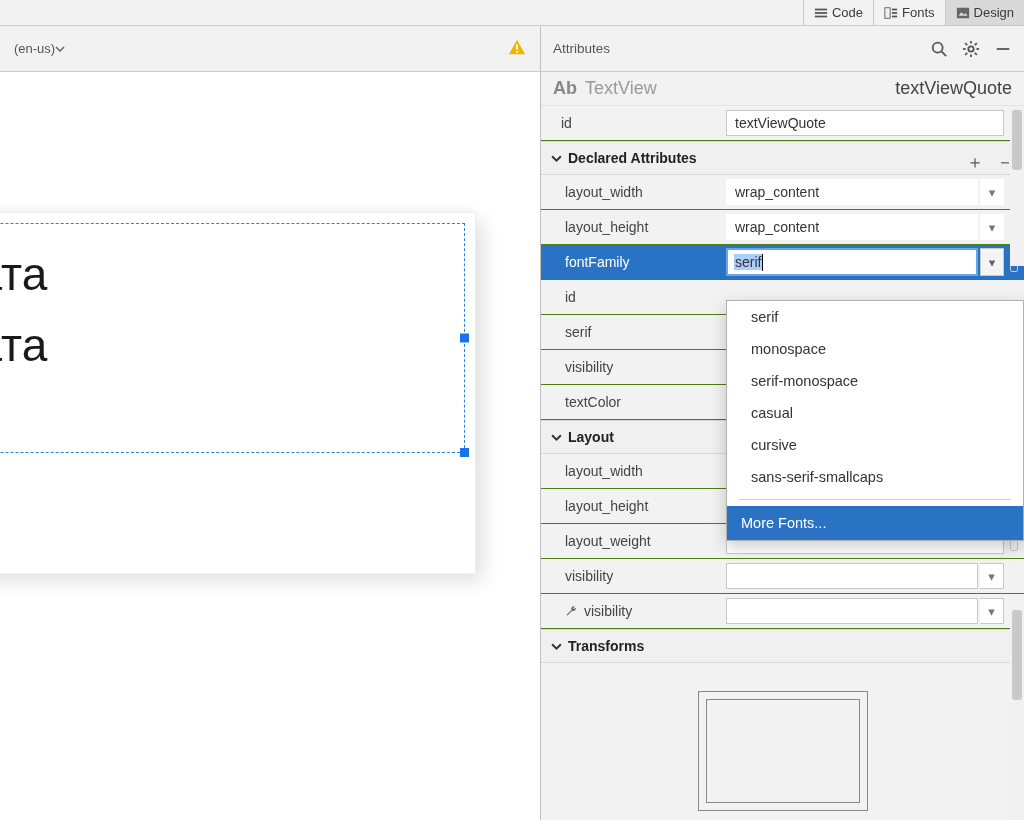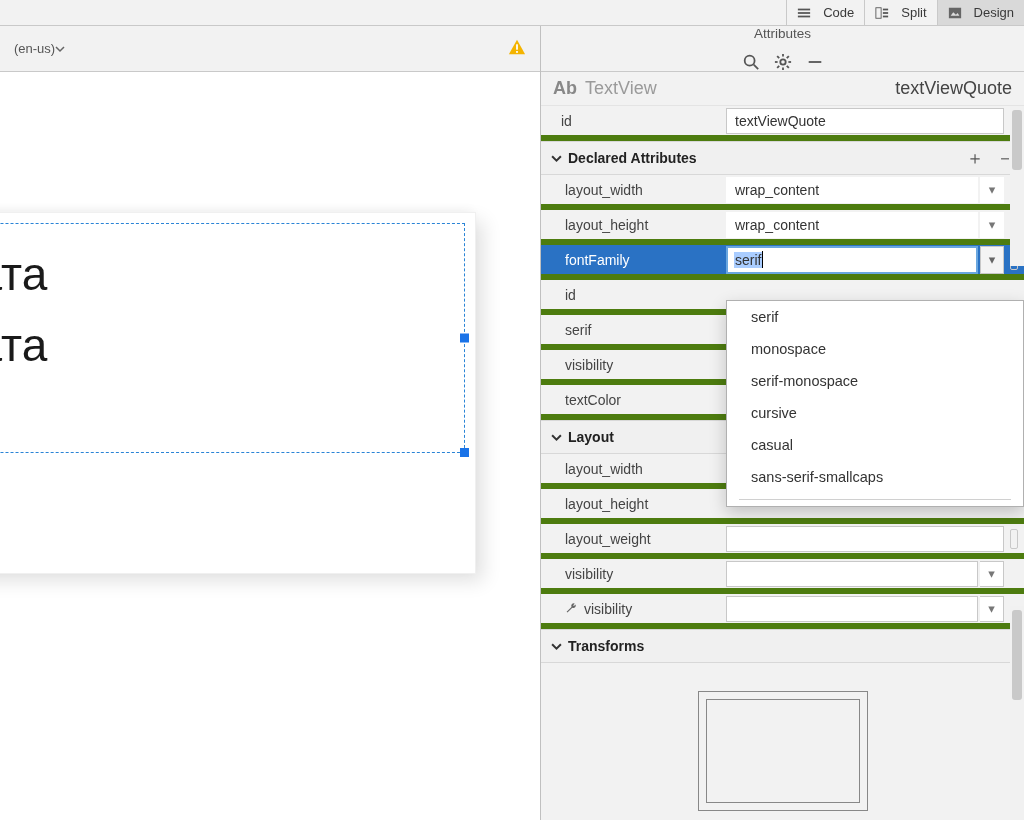--- a/index.html
+++ b/index.html
@@ -8,21 +8,21 @@
     
     .view-tabs {
       height: 26px;
       background: #f2f2f2;
       border-bottom: 1px solid #c9c9c9;
       display: flex;
       justify-content: flex-end;
       align-items: stretch;
     }
     .view-tab {
-      display: flex; align-items: center; gap: 12px;
+      display: flex; align-items: center; gap: 4px;
       padding: 4px 10px;
       font-size: 13px; color: #3a3a3a;
       border-left: 1px solid #c9c9c9;
       cursor: pointer;
     }
     .view-tab.active { background: #d9d9d9; }
     .view-tab svg { width: 14px; height: 14px; }
 
     
     .cols { display: flex; height: calc(100% - 26px); }
@@ -65,42 +65,41 @@
       font-family: Georgia, 'Times New Roman', serif;
       font-size:46px; line-height:1.55; color:#1a1a1a;
       white-space:pre;
     }
 
     
     .attrs-header {
       height:46px; display:flex; align-items:center; justify-content:space-between;
       padding:0 12px; border-bottom:1px solid #c9c9c9;
       color:#555;
-      flex-direction:column;
     }
     .attrs-title { font-size:13.5px; }
     .attrs-icons { display:flex; gap:14px; }
     .attrs-icons svg { width:18px; height:18px; cursor:pointer; }
 
     
     .sel-header {
       height:34px; display:flex; align-items:center; justify-content:space-between;
       padding:0 12px; border-bottom:1px solid #e4e4e4;
       color:#9a9a9a; font-size:18px;
     }
     .sel-header .kind { display:flex; align-items:center; gap:8px;}
     .sel-header .kind b{font-weight:600; color:#888;}
     .sel-header .sel-id { color:#444; }
 
     
     .attrs-body { flex:1; overflow:hidden; position:relative; }
     .attr-row {
       display:flex; align-items:center;
       height:35px;
-      border-bottom:6px solid #4d7c0f;
+      border-bottom:1px solid #4d7c0f;
     }
     .attr-name {
       width:185px; padding-left:20px; color:#444; font-size:14px;
       display:flex; align-items:center; gap:6px;
     }
     .attr-name.indent { padding-left:24px; }
     .attr-val  { flex:1; display:flex; align-items:center; gap:2px; padding-right:6px; }
     .val-box {
       flex:1; height:26px; border:1px solid #c8c8c8; background:#fff;
       display:flex; align-items:center; padding:0 8px; font-size:14px; color:#333;
@@ -119,21 +118,21 @@
       flex:1; height:28px; border:2px solid #6aa7e0; background:#fff;
       display:flex; align-items:center; padding:0 6px; font-size:14px; color:#333;
     }
     .ff-input .sel-text{ background:#aacdff; padding:0 1px;}
     .ff-input .caret{ width:1px; height:17px; background:#000; }
     .ff-dd-btn { width:24px; height:28px; border:1px solid #c8c8c8;
       display:flex; align-items:center; justify-content:center; background:#f4f4f4; color:#666;}
 
     
     .section-h {
-      height:34px; display:flex; align-items:center; justify-content:space-between;
+      height:34px; display:flex; align-items:flex-start; justify-content:space-between;
       padding:8px 10px; background:#f0f0f0; border-top:1px solid #d8d8d8; border-bottom:1px solid #d8d8d8;
       font-weight:700; font-size:14px; color:#222;
     }
     .section-h .left{display:flex; align-items:center; gap:6px;}
     .section-h svg{width:11px;height:11px;}
     .section-h .right{display:flex; gap:12px; font-weight:400; color:#555; font-size:18px;}
 
     
     .id-top .val-box{ border:1px solid #c8c8c8; }
 
@@ -183,21 +182,21 @@
       </svg>
     <span>Code</span>
   </div>
   <div class="view-tab">
     <svg viewBox="0 0 16 16">
         <rect x="1" y="2" width="6" height="12" fill="none" stroke="#555"></rect>
         <rect x="9" y="3" width="6" height="2" fill="#555"></rect>
         <rect x="9" y="7" width="6" height="2" fill="#555"></rect>
         <rect x="9" y="11" width="6" height="2" fill="#555"></rect>
       </svg>
-    <span>Split</span>
+    <span>Fonts</span>
   </div>
   <div class="view-tab active">
     <svg viewBox="0 0 16 16">
         <rect x="1" y="2" width="14" height="12" fill="#666"></rect>
         <polygon points="3,11 6,7 9,10 11,8 13,11" fill="#ddd"></polygon>
       </svg>
     <span>Design</span>
   </div>
 </div>
 
@@ -418,22 +417,25 @@
   <div class="opt">
       <span>serif</span>
     </div>
   <div class="opt">
       <span>monospace</span>
     </div>
   <div class="opt">
       <span>serif-monospace</span>
     </div>
   <div class="opt">
+      <span>casual</span>
+    </div>
+  <div class="opt">
       <span>cursive</span>
     </div>
   <div class="opt">
-      <span>casual</span>
-    </div>
-  <div class="opt">
       <span>sans-serif-smallcaps</span>
     </div>
   <div class="sep"></div>
+  <div class="more">
+      <span>More Fonts...</span>
+    </div>
 </div>
 
 </body></html>

